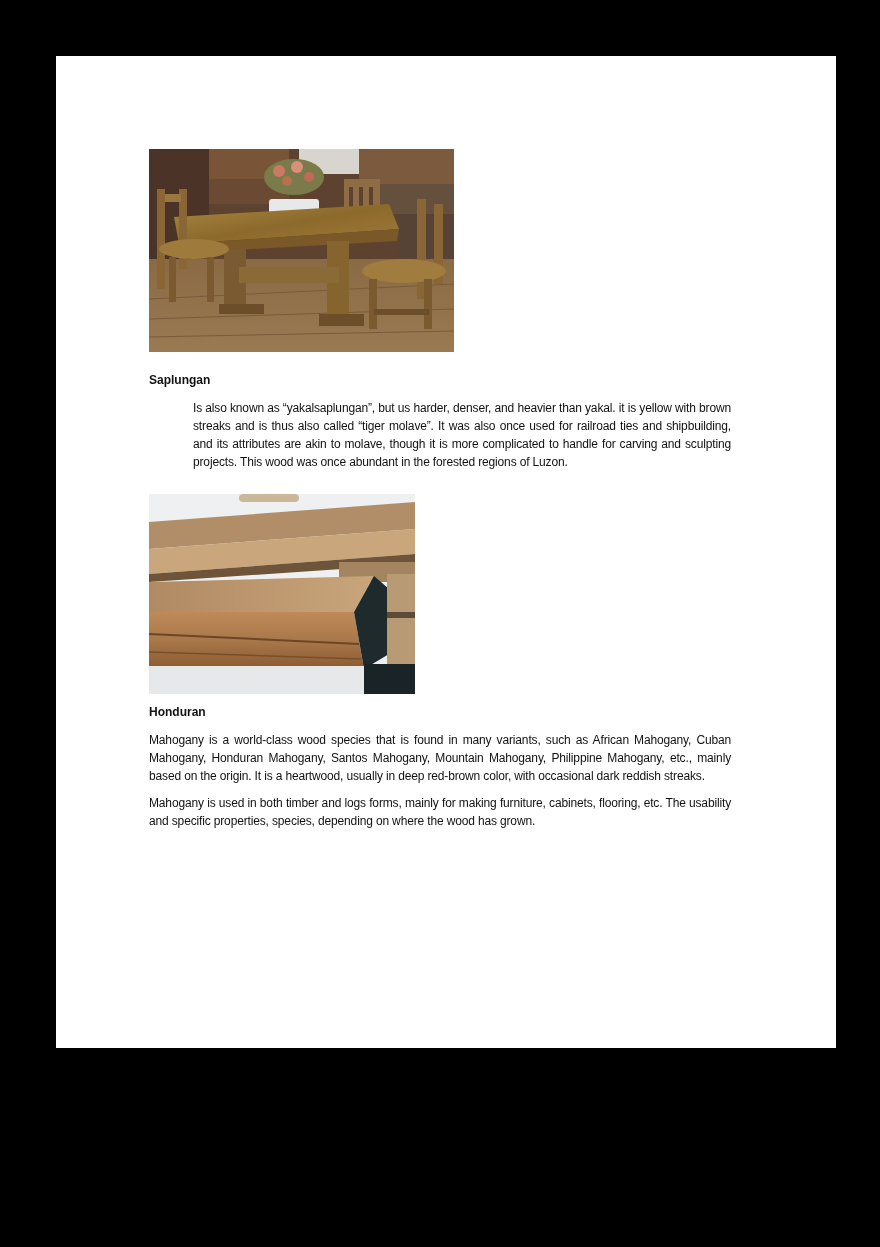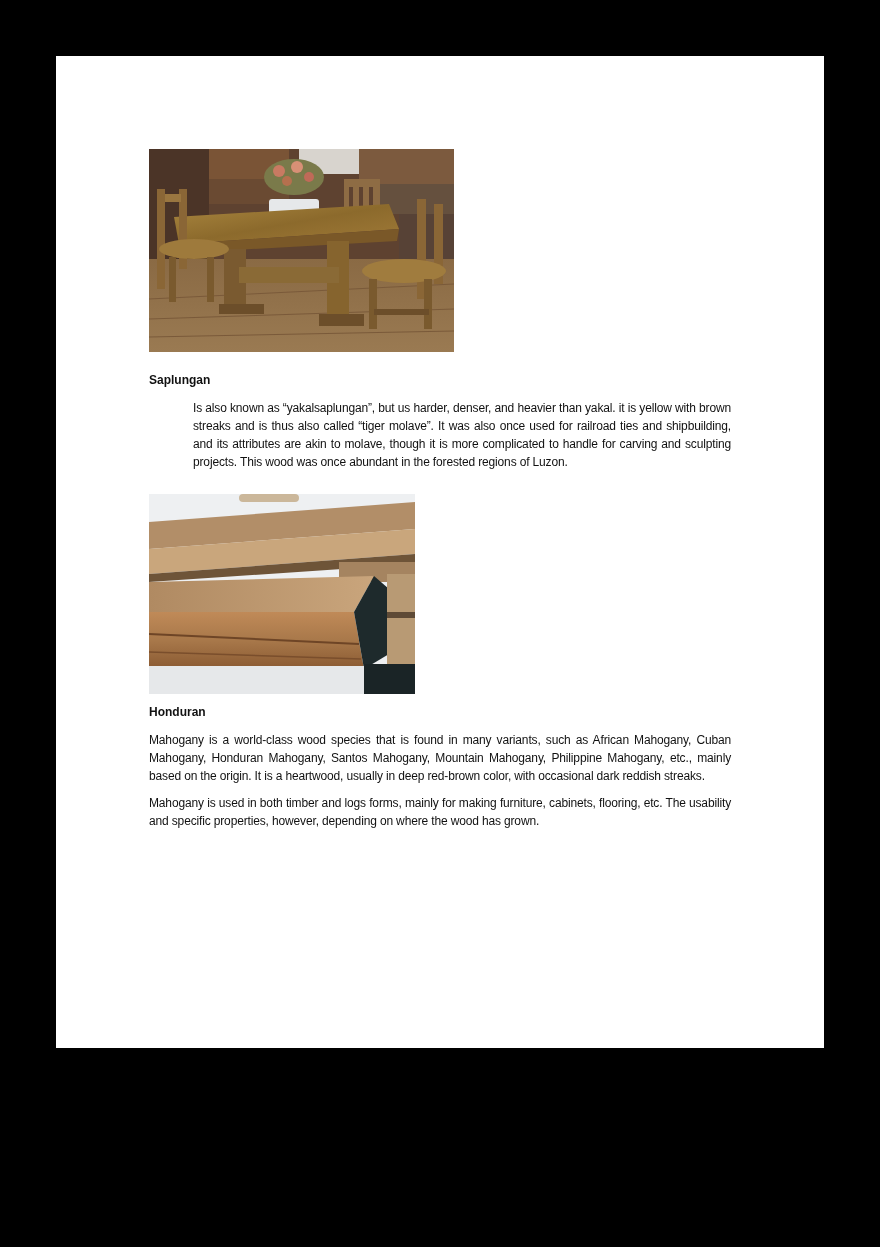--- a/index.html
+++ b/index.html
@@ -14,20 +14,21 @@
       overflow: hidden;
       font-family: "Liberation Sans", sans-serif;
     }
     .page {
       position: absolute;
       left: 56px;
       top: 56px;
       width: 768px;
       height: 992px;
       background: #ffffff;
+      padding-left: 12px;
     }
     .content {
       position: absolute;
       left: 93px;
       top: 93px;
       width: 582px;
     }
     .figure {
       display: block;
       position: relative;
@@ -175,16 +176,16 @@
           <rect x="238" y="80" width="28" height="90" fill="#b89a74"></rect>
           <rect x="238" y="118" width="28" height="6" fill="#5e4a36"></rect>
           <rect x="215" y="170" width="51" height="30" fill="#1a2426"></rect>
           <rect x="0" y="172" width="215" height="28" fill="#e6e8ea"></rect>
         </svg>
       </div>
     </div>
 
     <p class="heading h2">Honduran</p>
     <p class="para p3">Mahogany is a world-class wood species that is found in many variants, such as African Mahogany, Cuban Mahogany, Honduran Mahogany, Santos Mahogany, Mountain Mahogany, Philippine Mahogany, etc., mainly based on the origin. It is a heartwood, usually in deep red-brown color, with occasional dark reddish streaks.</p>
-    <p class="para p4">Mahogany is used in both timber and logs forms, mainly for making furniture, cabinets, flooring, etc. The usability and specific properties, however, depending on where the wood has grown.</p>
+    <p class="para p4">Mahogany is used in both timber and logs forms, mainly for making furniture, cabinets, flooring, etc. The usability and specific properties, species, depending on where the wood has grown.</p>
 
   </div>
 </div>
 
 </body></html>

